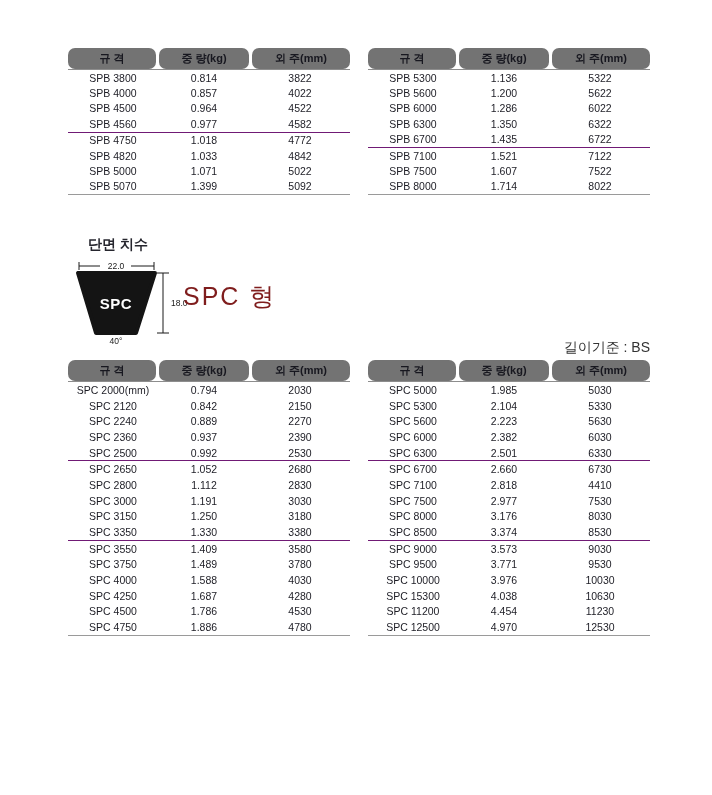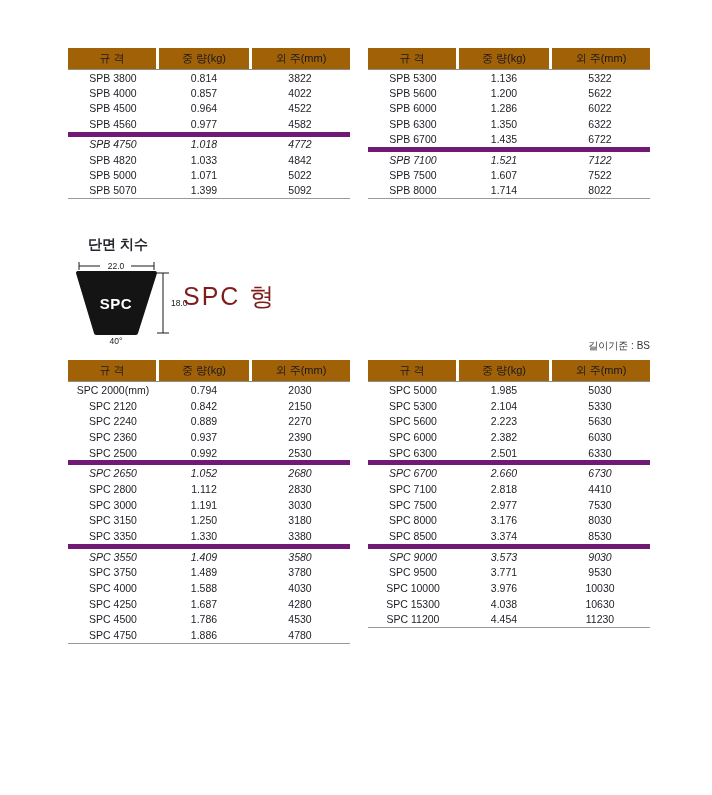--- a/index.html
+++ b/index.html
@@ -3,37 +3,37 @@
 <meta charset="utf-8">
 <style>
   html,body{margin:0;padding:0;background:#fff;}
   .page{
     position:relative;width:712px;height:795px;background:#ffffff;overflow:hidden;
     font-family:"Liberation Sans","DejaVu Sans",sans-serif;
   }
   
   .tbl{position:absolute;width:282px;border-bottom:1px solid #9a9a9a;}
   .thead{display:grid;grid-template-columns:88px 90px 98px;column-gap:3px;height:21px;border-bottom:1px solid #8d8d8d;}
-  .th{background:#a16207;display:flex;align-items:center;justify-content:center;
-      font-size:11px;font-weight:400;color:#17171f;}
+  .th{background:#737373;display:flex;align-items:center;justify-content:center;
+      font-size:11px;font-weight:700;color:#17171f;border-radius:7px;}
   .trow{display:grid;grid-template-columns:90px 92px 100px;}
   .t-top .trow{height:15.4px;}
   .t-bot .trow{height:15.7px;}
-  .trow.break{border-top:5px solid #701a75;font-style:italic;}
+  .trow.break{border-top:1px solid #701a75;}
   .td{display:flex;align-items:center;justify-content:center;
       font-size:10.5px;color:#1c1c24;white-space:nowrap;}
   
   .section-label{position:absolute;left:88px;top:236px;font-size:14px;font-weight:600;color:#26262e;}
   .belt-svg{position:absolute;left:68px;top:250px;width:240px;height:100px;}
   .belt-svg .dim{stroke:#1a1a1a;stroke-width:1;}
   .belt-svg .dimtext{font-family:"Liberation Sans","DejaVu Sans",sans-serif;font-size:8.5px;fill:#1a1a1a;}
   .belt-svg .belttext{font-family:"Liberation Sans","DejaVu Sans",sans-serif;font-size:15px;font-weight:700;fill:#ffffff;letter-spacing:0.5px;}
   .belt-shape{fill:#141414;stroke:#141414;stroke-width:4;stroke-linejoin:round;}
   .type-label{position:absolute;left:183px;top:280px;font-size:25px;color:#7f1d1d;letter-spacing:2px;white-space:nowrap;}
-  .std-note{position:absolute;left:368px;top:339px;width:282px;text-align:right;font-size:10px;color:#333;}
+  .std-note{position:absolute;left:368px;top:339px;width:282px;text-align:right;font-size:14px;color:#333;}
 </style>
 </head>
 <body>
 
 <div class="page">
 
   <div class="tbl t-top" style="left:68px;top:48px">
       <div class="thead">
         <div class="th">규 격</div>
         <div class="th">중 량(kg)</div>
@@ -316,15 +316,20 @@
       <div class="trow">
         <div class="td">SPC 15300</div>
         <div class="td">4.038</div>
         <div class="td">10630</div>
       </div>
       <div class="trow">
         <div class="td">SPC 11200</div>
         <div class="td">4.454</div>
         <div class="td">11230</div>
       </div>
+      <div class="trow">
+        <div class="td">SPC 12500</div>
+        <div class="td">4.970</div>
+        <div class="td">12530</div>
+      </div>
     </div>
 
 </div>
 
 </body></html>

